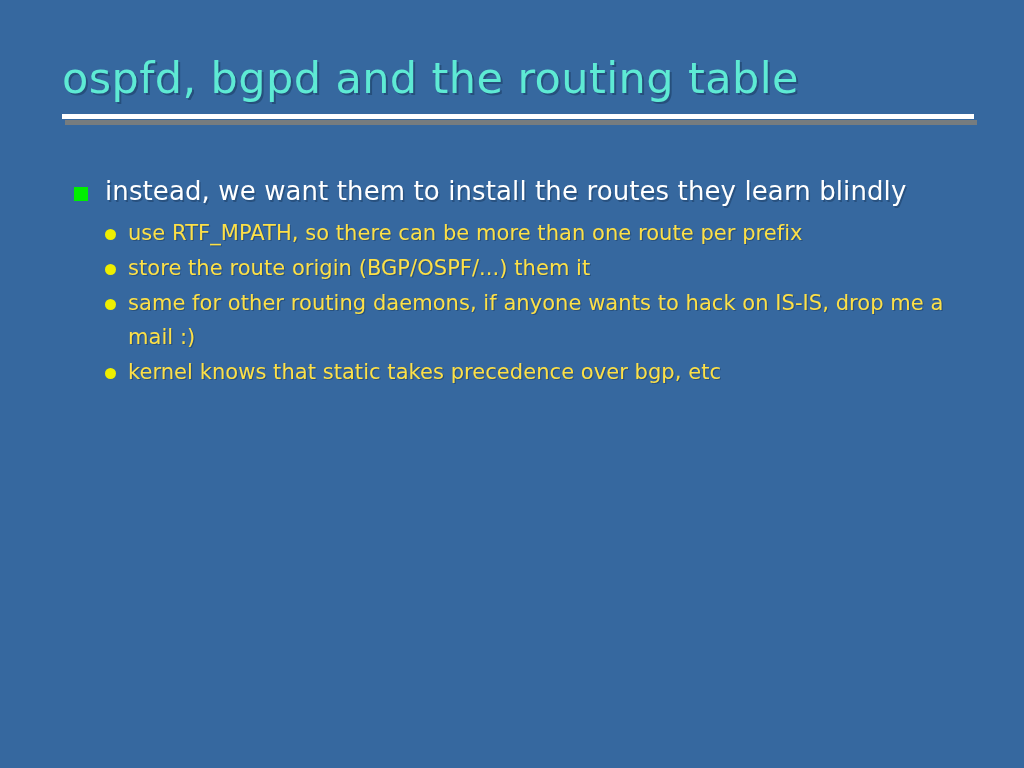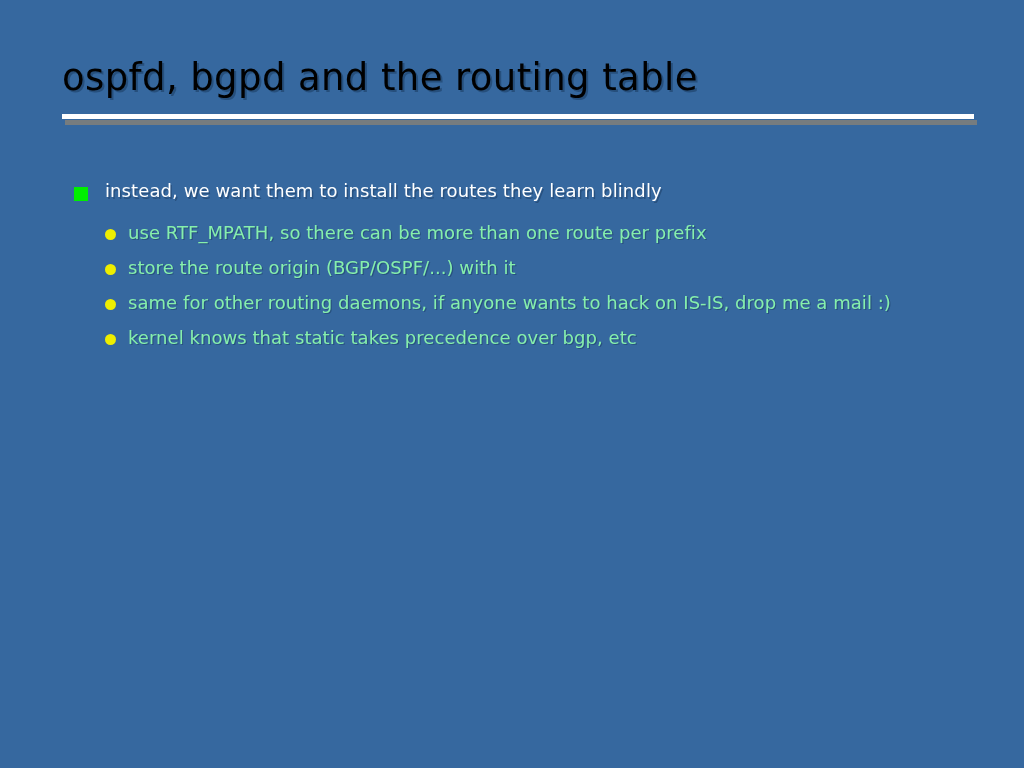--- a/index.html
+++ b/index.html
@@ -23,25 +23,25 @@
 
   
   #title-block {
     position: absolute;
     left: 62px;
     top: 52px;
     width: 912px;
   }
   #slide-title {
     font-family: "DejaVu Sans", sans-serif;
-    font-size: 37px;
+    font-size: 43px;
     line-height: 52px;
     font-weight: 400;
     letter-spacing: 0.4px;
-    color: #000000;
+    color: #5eead4;
     text-shadow: 2px 2px 0 rgba(25, 58, 95, 0.55);
     white-space: nowrap;
   }
   #title-rule {
     position: absolute;
     left: 0px;
     top: 62px;
     width: 912px;
     height: 5px;
     background: #ffffff;
@@ -71,21 +71,21 @@
   .l1 .marker {
     position: absolute;
     left: 0px;
     top: 15px;
     width: 14px;
     height: 14px;
     background: #00ee00;
   }
   .l1 .text {
     font-family: "DejaVu Sans", sans-serif;
-    font-size: 18px;
+    font-size: 26px;
     line-height: 38px;
     color: #ffffff;
     text-shadow: 1.5px 1.5px 0 rgba(25, 58, 95, 0.5);
     letter-spacing: 0.1px;
   }
 
   .l2-group {
     margin-top: 6px;
     margin-left: 31px;
   }
@@ -98,23 +98,23 @@
     position: absolute;
     left: 0px;
     top: 13px;
     width: 11px;
     height: 11px;
     border-radius: 50%;
     background: #eeee00;
   }
   .l2 .text {
     font-family: "DejaVu Sans", sans-serif;
-    font-size: 18px;
+    font-size: 21px;
     line-height: 34px;
-    color: #86efac;
+    color: #fde047;
     text-shadow: 1.2px 1.2px 0 rgba(25, 58, 95, 0.5);
     letter-spacing: 0.05px;
   }
   .spacer {
     height: 44px;
   }
 </style>
 </head>
 <body>
 
@@ -135,21 +135,21 @@
 
     <div class="l2-group">
 
       <div class="l2">
         <span class="marker"></span>
         <span class="text">use RTF_MPATH, so there can be more than one route per prefix</span>
       </div>
 
       <div class="l2">
         <span class="marker"></span>
-        <span class="text">store the route origin (BGP/OSPF/...) with it</span>
+        <span class="text">store the route origin (BGP/OSPF/...) them it</span>
       </div>
 
       <div class="l2">
         <span class="marker"></span>
         <span class="text">same for other routing daemons, if anyone wants to hack on IS-IS, drop me a mail :)</span>
       </div>
 
       <div class="l2">
         <span class="marker"></span>
         <span class="text">kernel knows that static takes precedence over bgp, etc</span>

